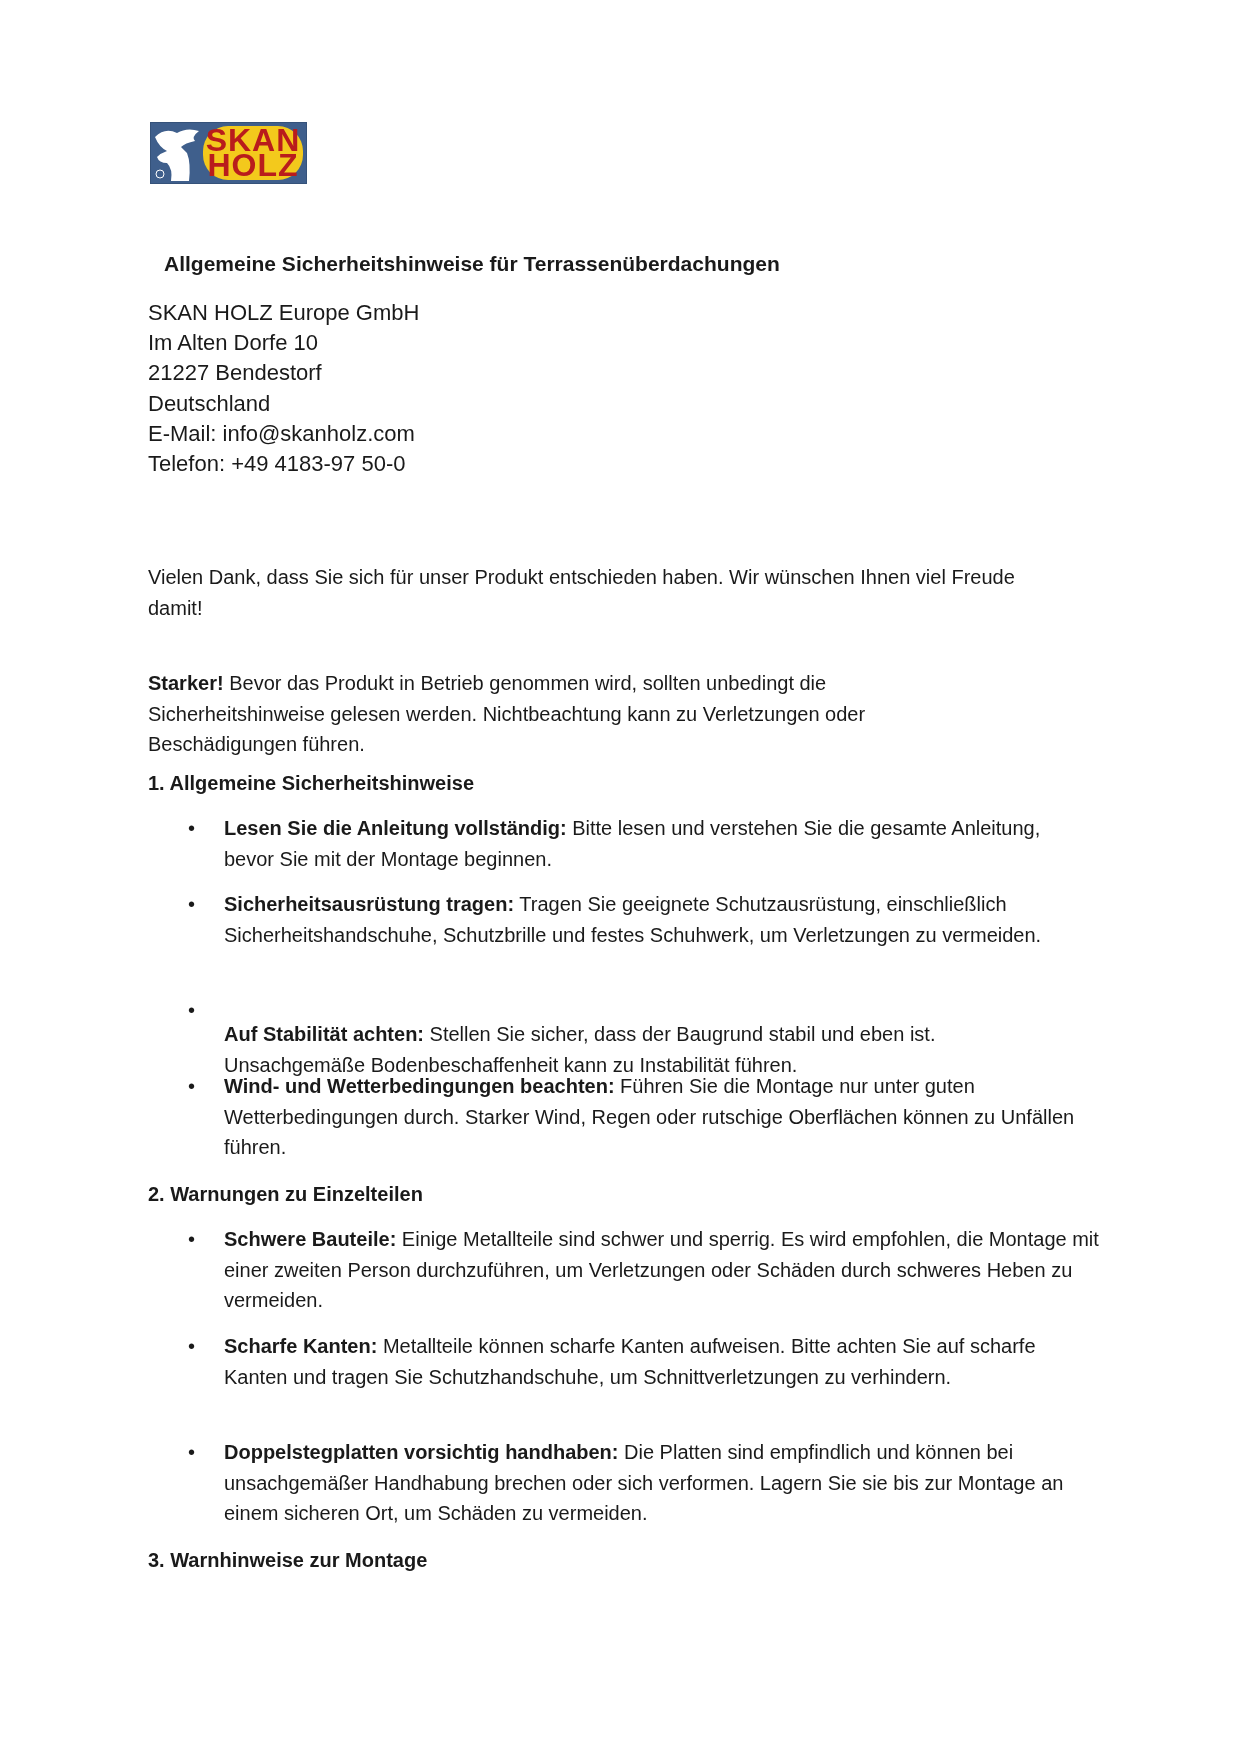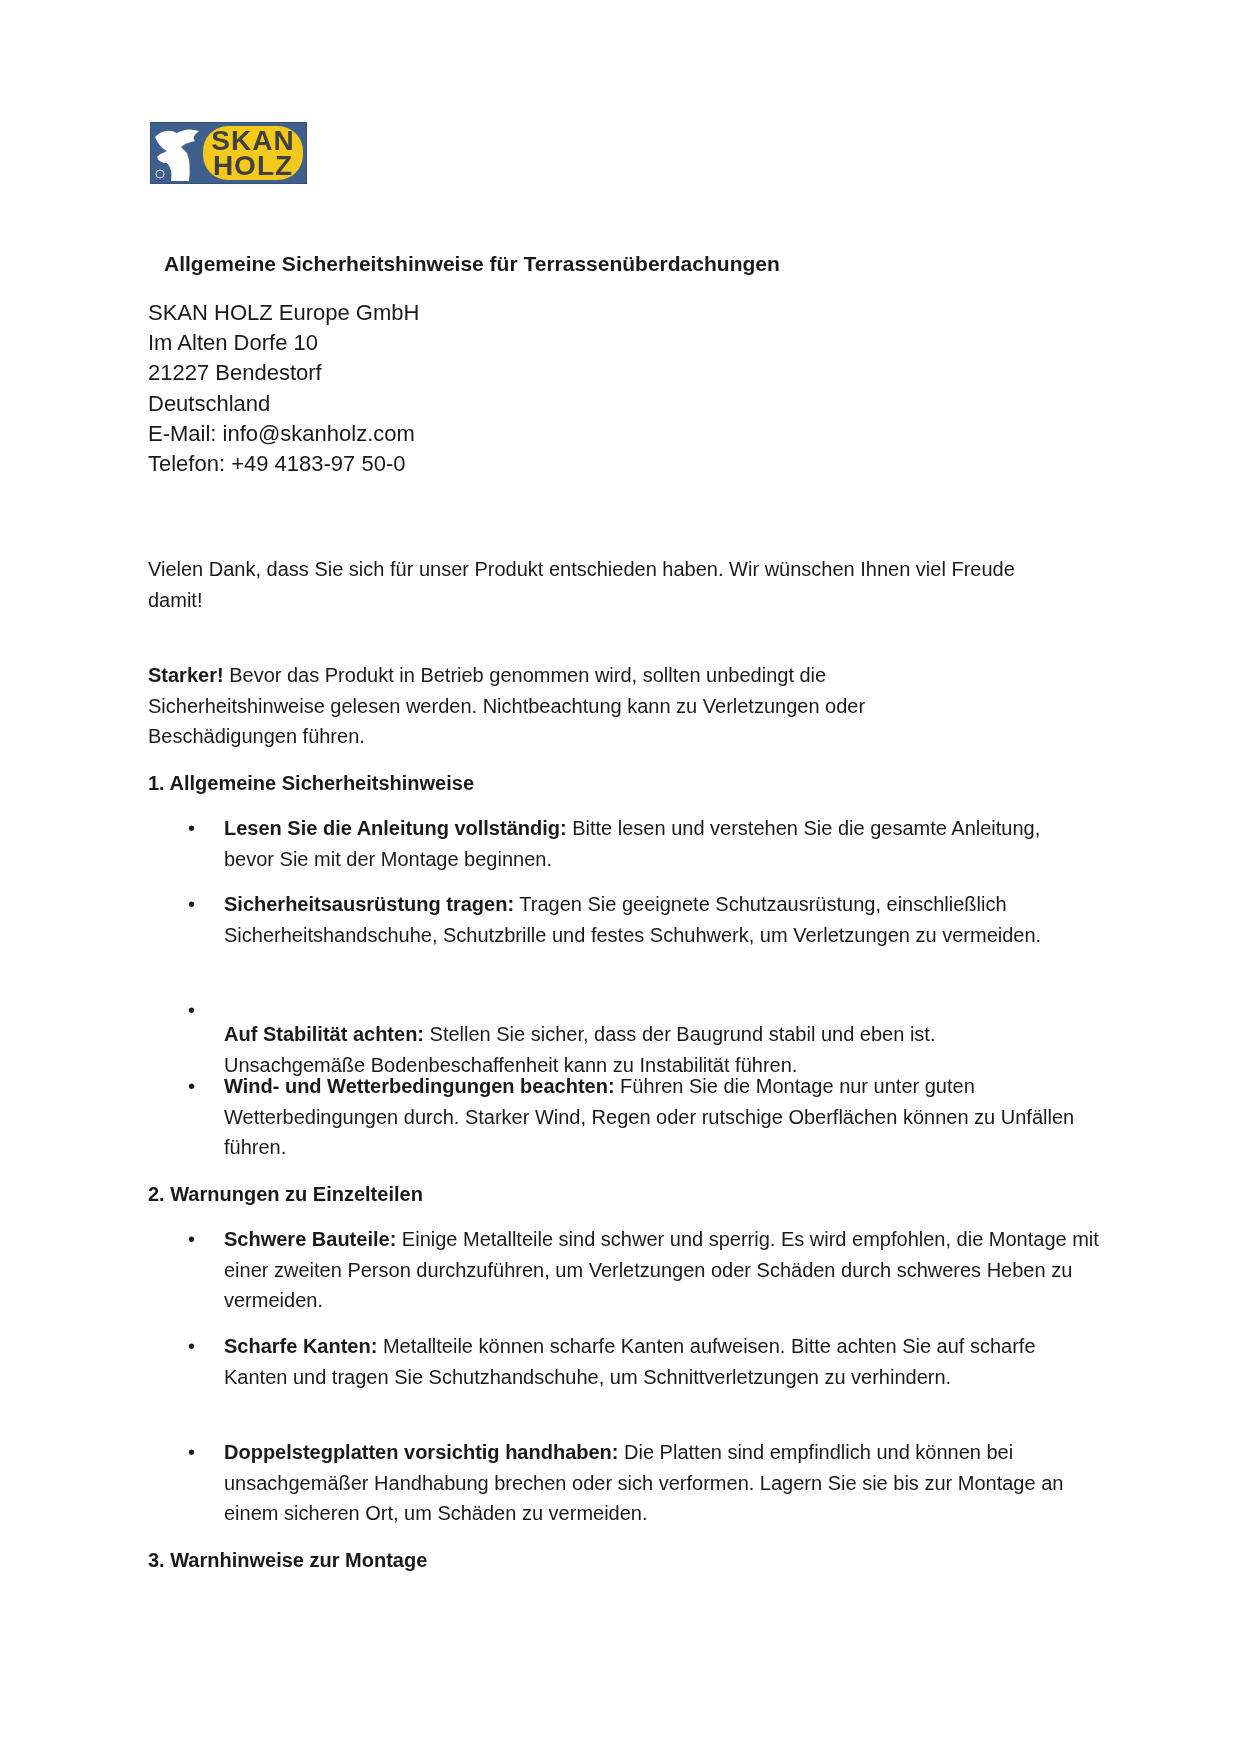--- a/index.html
+++ b/index.html
@@ -2,25 +2,25 @@
 <html><head>
 <meta charset="utf-8">
 <style>
   html,body{margin:0;padding:0;background:#fff;}
   body{width:1240px;height:1754px;position:relative;overflow:hidden;
     font-family:"Liberation Sans", sans-serif;color:#1a1a1a;}
   .logo{position:absolute;left:150px;top:122px;width:155px;height:60px;
     background:#3f5f8c;display:flex;border:1px solid #35527a;}
   .logo .moose{width:52px;height:60px;position:relative;}
   .logo .words{flex:1;background:#f3c91c;margin:3px 3px 3px 0;display:flex;flex-direction:column;
-    justify-content:center;align-items:center;font-weight:bold;color:#404040;
-    font-size:28px;line-height:25px;letter-spacing:1px;border-radius:25px;}
+    justify-content:center;align-items:center;font-weight:bold;color:#b91c1c;
+    font-size:32px;line-height:25px;letter-spacing:1px;border-radius:25px;}
   .title{position:absolute;left:164px;top:252px;font-weight:bold;font-size:21px;}
   .addr{position:absolute;left:148px;top:298px;font-size:22px;line-height:30.2px;}
-  .para{position:absolute;left:148px;font-size:20px;line-height:30.5px;width:940px;}
+  .para{position:absolute;left:148px;font-size:20px;line-height:30.5px;width:940px;margin-top:8px;}
   .h2{position:absolute;left:148px;font-size:20px;font-weight:bold;}
   .bullet{position:absolute;left:188px;font-size:20px;line-height:30.5px;width:900px;}
   .bullet .dot{position:absolute;left:0;top:0;font-size:20px;}
   .bullet .txt{position:absolute;left:36px;width:880px;}
   b{font-weight:bold;}
 </style>
 </head>
 <body>
 
 <div class="logo">

